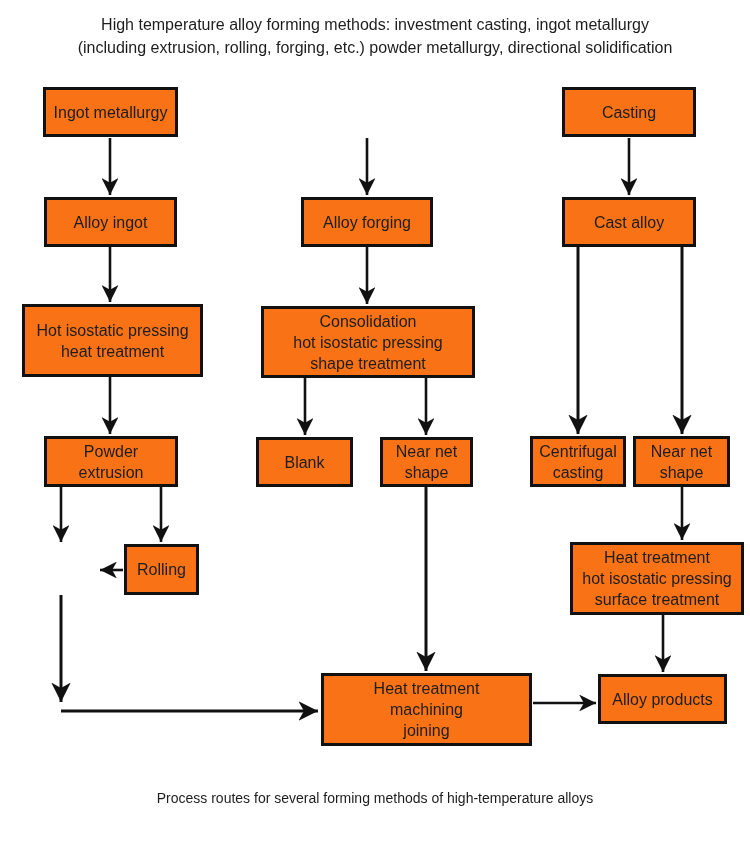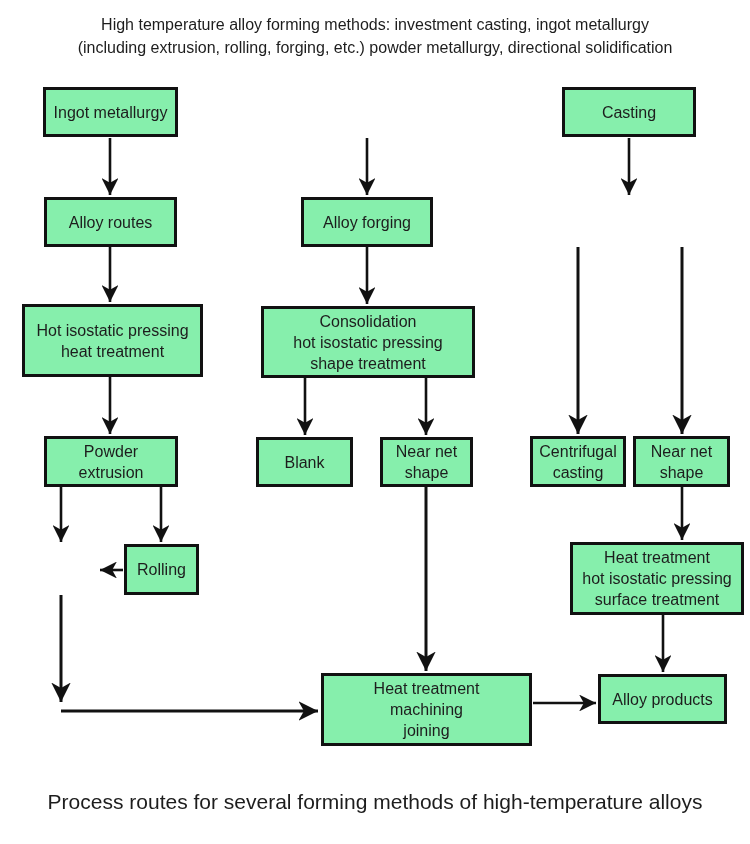--- a/index.html
+++ b/index.html
@@ -25,34 +25,34 @@
     line-height: 23px;
     color: #1d1d1d;
     white-space: pre-line;
   }
   .caption {
     position: absolute;
     left: 0;
     top: 790px;
     width: 750px;
     text-align: center;
-    font-size: 21px;
+    font-size: 14px;
     color: #1d1d1d;
   }
   .arrow-layer {
     position: absolute;
     left: 0;
     top: 0;
     z-index: 1;
   }
   .node {
     position: absolute;
     box-sizing: border-box;
     border: 3px solid #111111;
-    background: #86efac;
+    background: #f97316;
     display: flex;
     align-items: center;
     justify-content: center;
     text-align: center;
     font-size: 16px;
     line-height: 21px;
     color: #1d1d1d;
     white-space: pre-line;
     z-index: 2;
   }
@@ -91,36 +91,37 @@
 
     <line x1="629" y1="138" x2="629" y2="195" marker-end="url(#ah)"></line>
     <line class="thick" x1="578" y1="247" x2="578" y2="434" marker-end="url(#ah)"></line>
     <line class="thick" x1="682" y1="247" x2="682" y2="434" marker-end="url(#ah)"></line>
     <line x1="682" y1="487" x2="682" y2="540" marker-end="url(#ah)"></line>
     <line x1="663" y1="615" x2="663" y2="672" marker-end="url(#ah)"></line>
     <line x1="533" y1="703" x2="596" y2="703" marker-end="url(#ah)"></line>
   </svg>
 
   <div class="node" style="left:43px;  top:87px;  width:135px; height:50px">Ingot metallurgy</div>
-  <div class="node" style="left:44px;  top:197px; width:133px; height:50px">Alloy routes</div>
+  <div class="node" style="left:44px;  top:197px; width:133px; height:50px">Alloy ingot</div>
   <div class="node" style="left:22px;  top:304px; width:181px; height:73px">Hot isostatic pressing
 heat treatment</div>
   <div class="node" style="left:44px;  top:436px; width:134px; height:51px">Powder
 extrusion</div>
   <div class="node" style="left:124px; top:544px; width:75px;  height:51px">Rolling</div>
 
   <div class="node" style="left:301px; top:197px; width:132px; height:50px">Alloy forging</div>
   <div class="node" style="left:261px; top:306px; width:214px; height:72px">Consolidation
 hot isostatic pressing
 shape treatment</div>
   <div class="node" style="left:256px; top:437px; width:97px;  height:50px">Blank</div>
   <div class="node" style="left:380px; top:437px; width:93px;  height:50px">Near net
 shape</div>
 
   <div class="node" style="left:562px; top:87px;  width:134px; height:50px">Casting</div>
+  <div class="node" style="left:562px; top:197px; width:134px; height:50px">Cast alloy</div>
   <div class="node" style="left:530px; top:436px; width:96px;  height:51px">Centrifugal
 casting</div>
   <div class="node" style="left:633px; top:436px; width:97px;  height:51px">Near net
 shape</div>
   <div class="node" style="left:570px; top:542px; width:174px; height:73px">Heat treatment
 hot isostatic pressing
 surface treatment</div>
 
   <div class="node" style="left:321px; top:673px; width:211px; height:73px">Heat treatment
 machining

